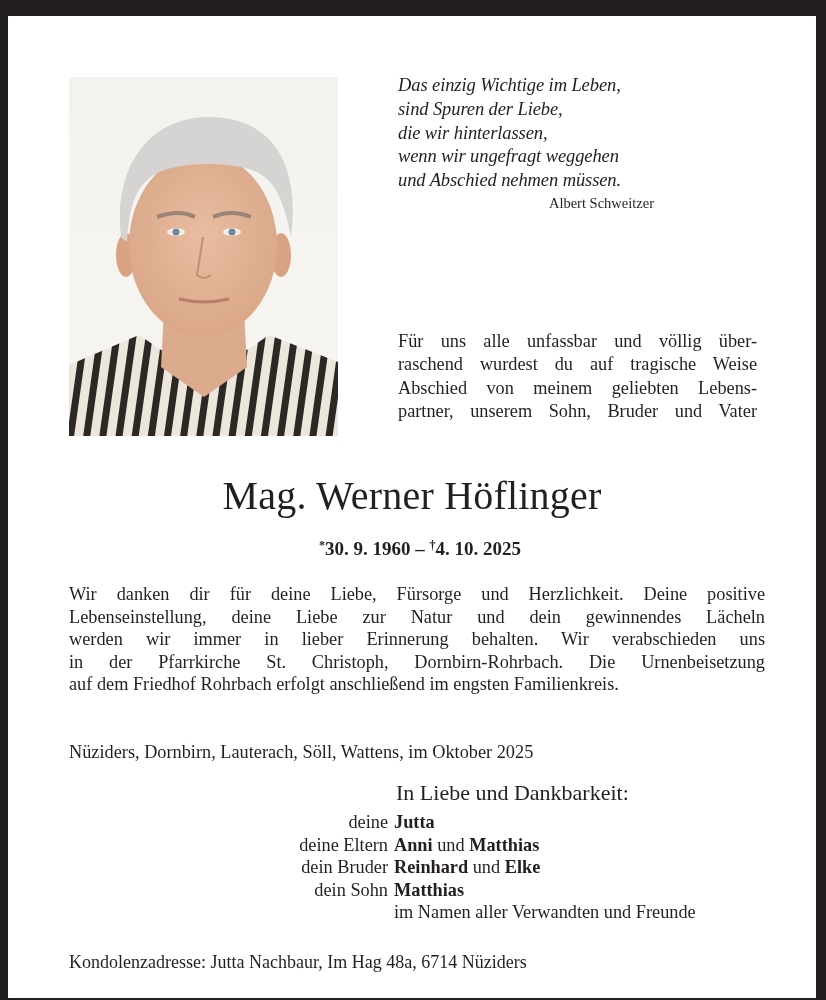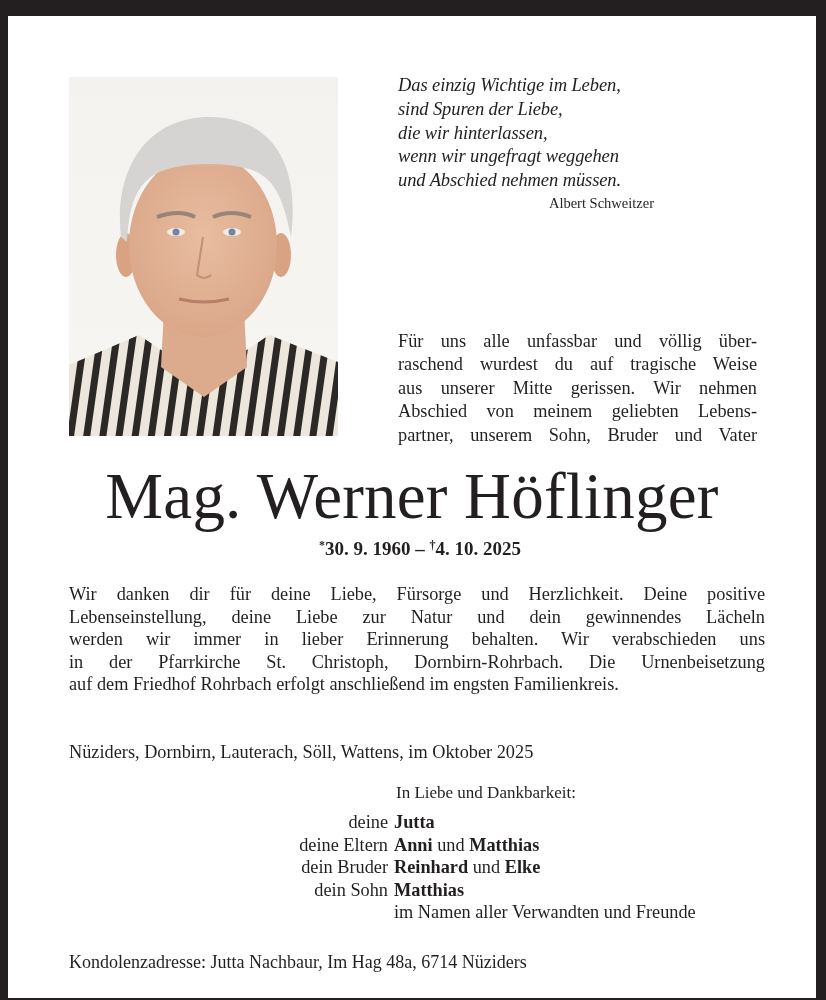--- a/index.html
+++ b/index.html
@@ -22,40 +22,40 @@
       position: absolute; left: 390px; top: 178px; width: 256px; text-align: right;
       font-size: 14.5px; line-height: 18px;
     }
     .intro {
       position: absolute; left: 390px; top: 314px; width: 359px;
       font-size: 18.3px; line-height: 23.4px; text-align: justify; text-align-last: justify;
     }
     .intro span { display: block; }
     .name {
       position: absolute; left: 0; top: 451px; width: 808px; text-align: center;
-      font-size: 65px; line-height: 58px; letter-spacing: 0.2px;
+      font-size: 40px; line-height: 58px; letter-spacing: 0.2px;
     }
     .dates {
       position: absolute; left: 0; top: 517px; width: 808px; text-align: center;
       font-size: 19px; font-weight: bold; line-height: 24px; padding-left: 16px;
     }
     .dates sup { font-size: 12px; vertical-align: 6px; font-weight: bold; }
     .body-text {
       position: absolute; left: 61px; top: 567px; width: 696px;
       font-size: 18.3px; line-height: 22.6px;
     }
     .body-text span { display: block; text-align: justify; text-align-last: justify; }
     .body-text span.last { text-align-last: left; }
     .places {
       position: absolute; left: 61px; top: 724px; width: 700px;
       font-size: 18.3px; line-height: 24px;
     }
     .places b { font-weight: normal; }
     .signoff-title {
-      position: absolute; left: 388px; top: 766px; font-size: 17px; line-height: 22px;
+      position: absolute; left: 388px; top: 766px; font-size: 22px; line-height: 22px;
     }
     .family {
       position: absolute; left: 0; top: 795px; width: 808px;
       font-size: 18.3px; line-height: 22.6px;
     }
     .family .row { display: flex; height: 22.6px; padding-left: 12px; }
     .family .rel { width: 374px; text-align: right; padding-right: 6px; white-space: nowrap; }
     .family .who { white-space: nowrap; }
     .family b { font-weight: bold; }
     .condolence {
@@ -115,21 +115,20 @@
     <div>sind Spuren der Liebe,</div>
     <div>die wir hinterlassen,</div>
     <div>wenn wir ungefragt weggehen</div>
     <div>und Abschied nehmen müssen.</div>
   </div>
   <div class="quote-author">Albert Schweitzer</div>
 
   <div class="intro">
     <span>Für uns alle unfassbar und völlig über-</span>
     <span>raschend wurdest du auf tragische Weise</span>
-    <span>aus unserer Mitte gerissen. Wir nehmen</span>
     <span>Abschied von meinem geliebten Lebens-</span>
     <span>partner, unserem Sohn, Bruder und Vater</span>
   </div>
 
   <div class="name">Mag. Werner Höflinger</div>
 
   <div class="dates">
     <sup>*</sup><span>30. 9. 1960</span><span> – </span><sup>†</sup><span>4. 10. 2025</span>
   </div>
 

